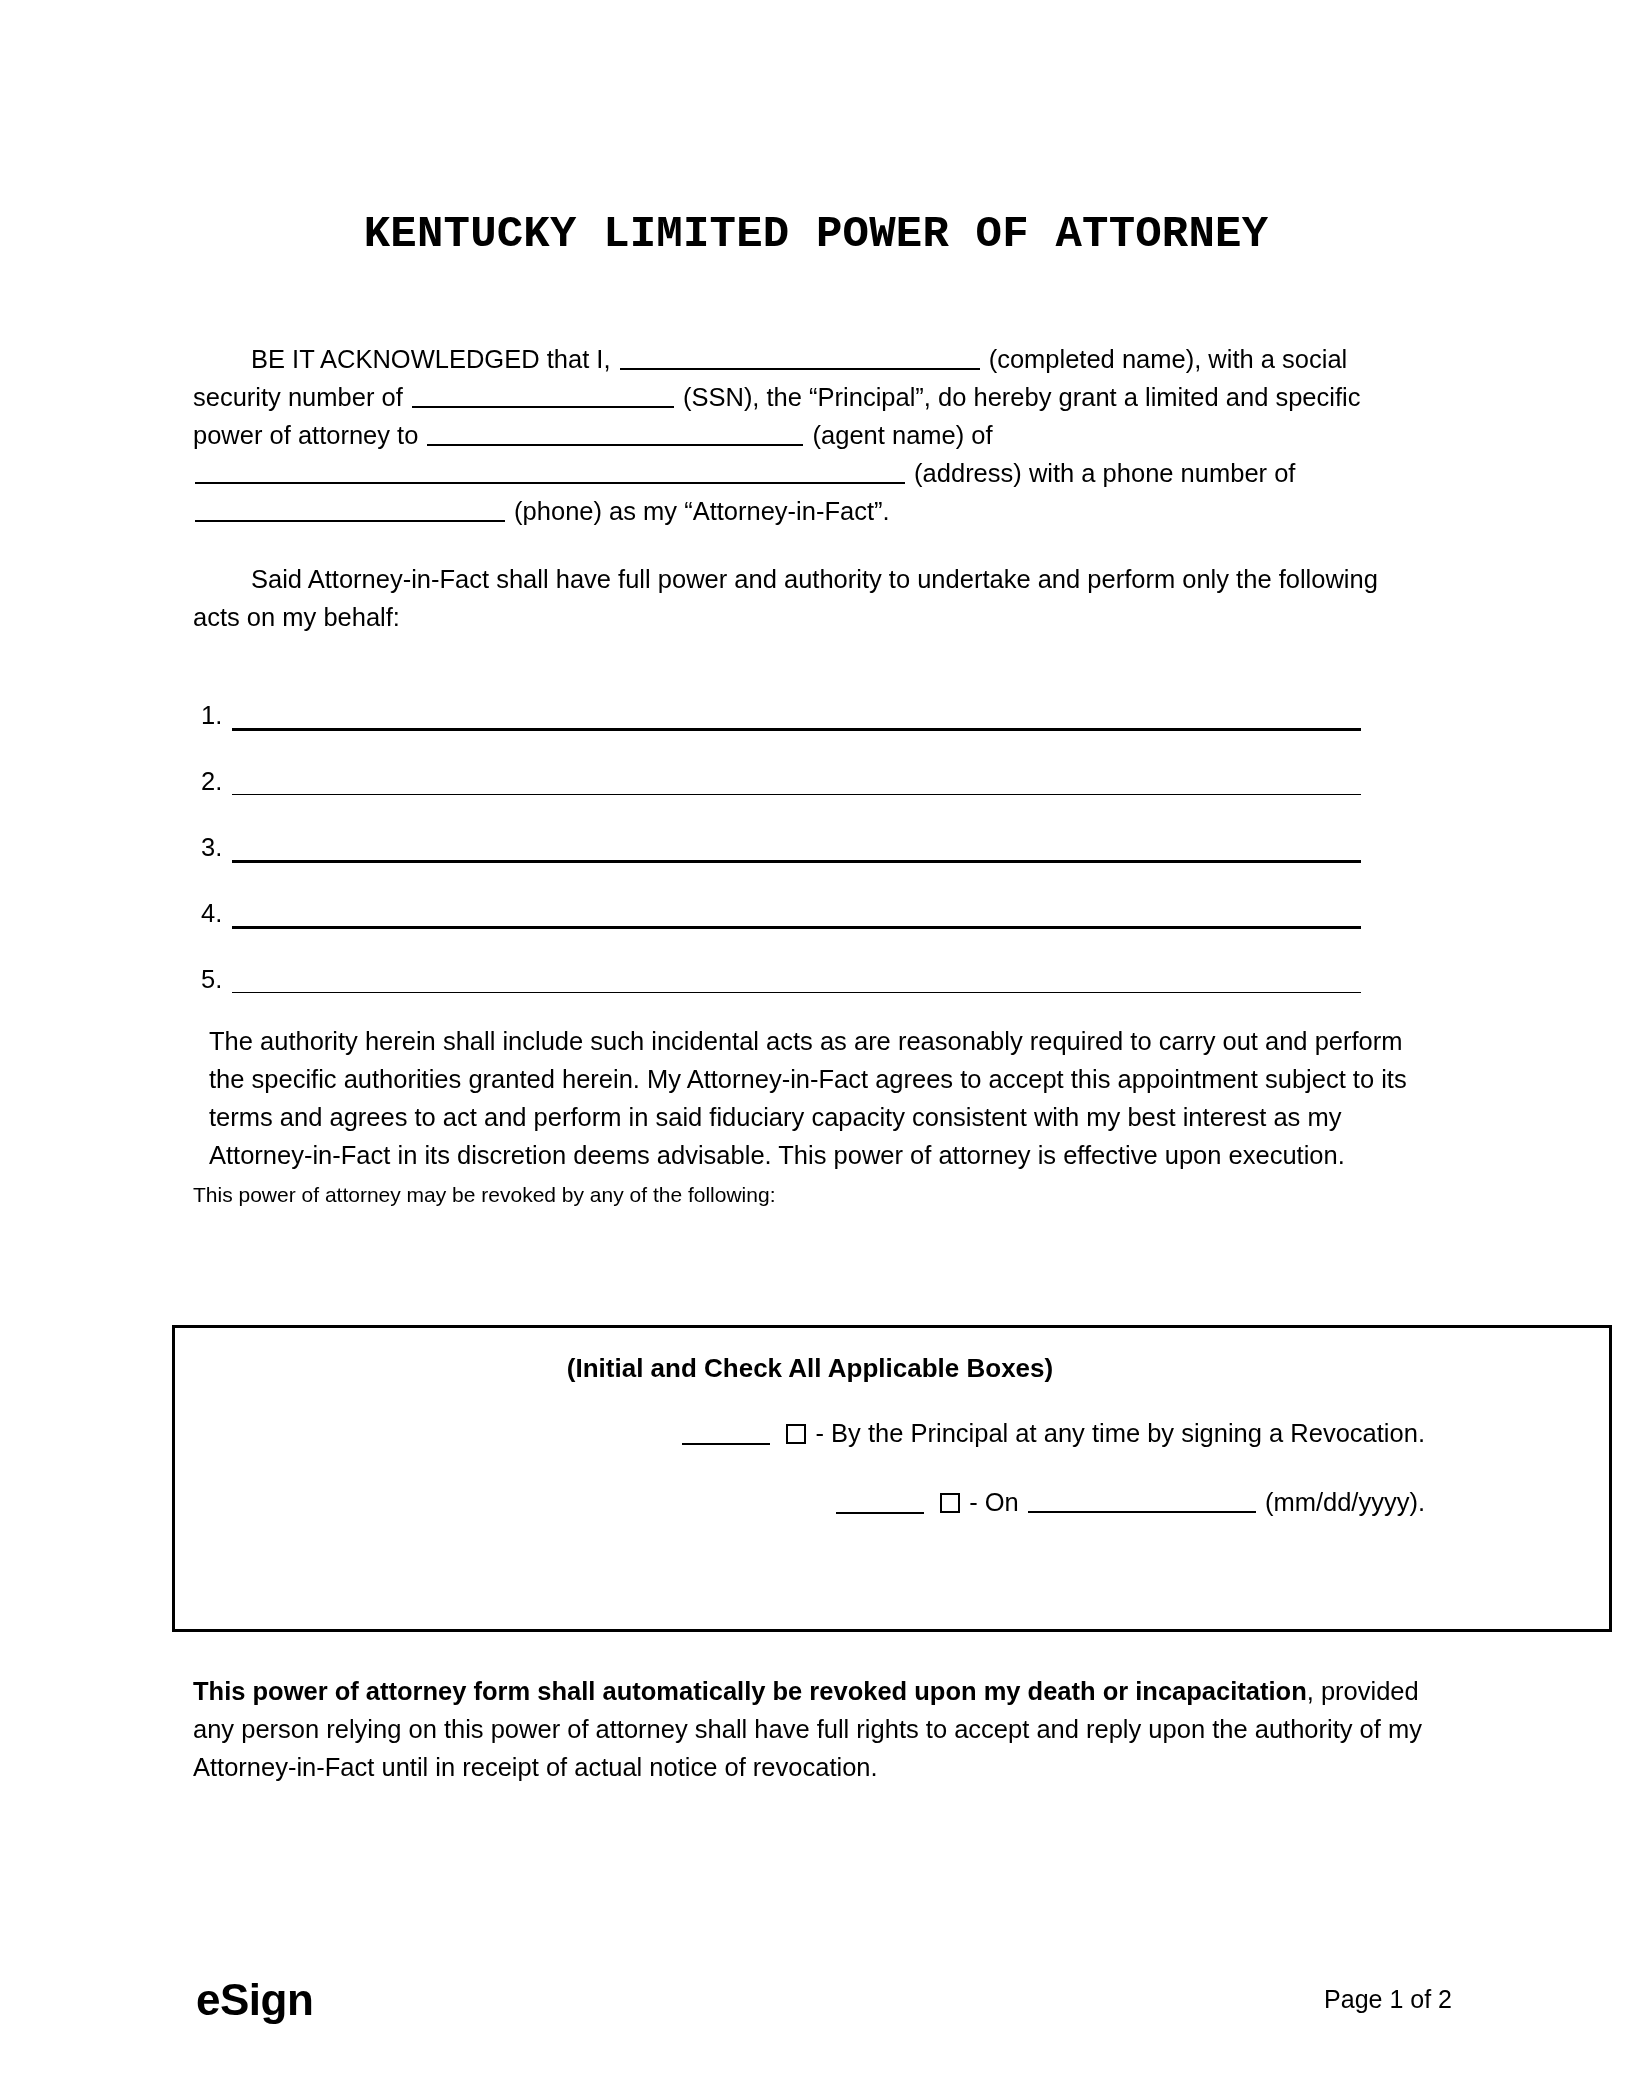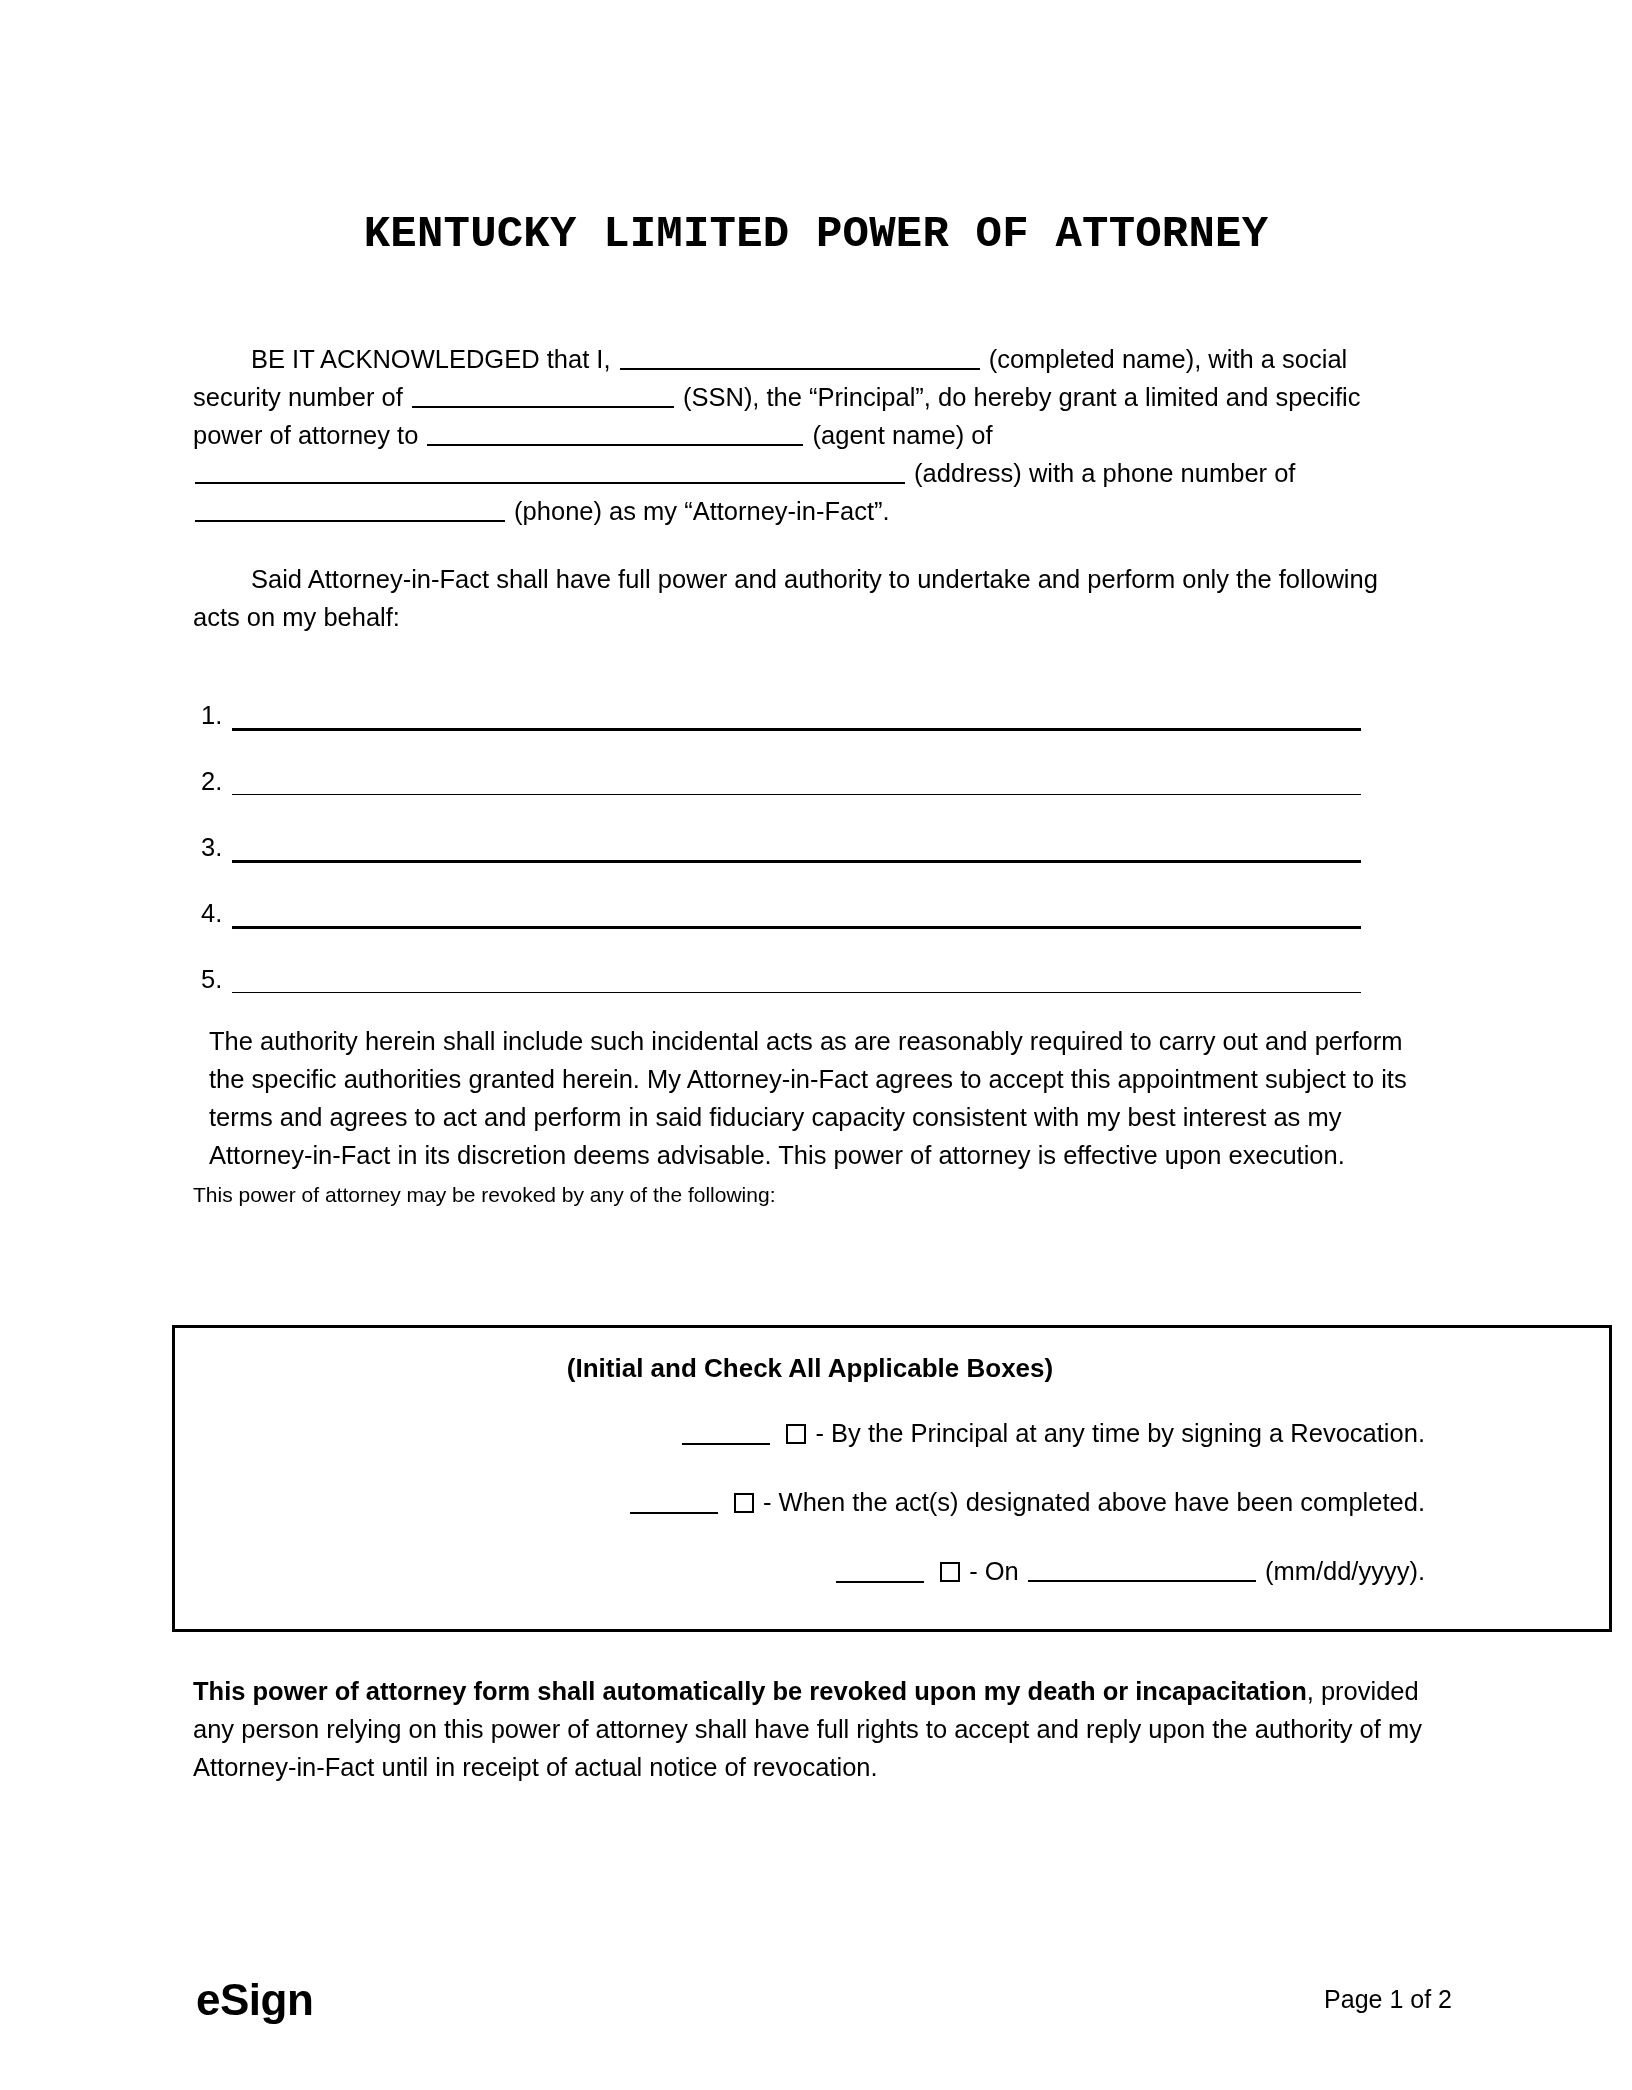--- a/index.html
+++ b/index.html
@@ -263,24 +263,20 @@
 
   <div class="box">
     <div class="box-title">(Initial and Check All Applicable Boxes)</div>
 
     <div class="chk-rows">
       <div class="chk-row">
         <span class="initial-blank"></span><span class="cbox"></span>
         <span>- By the Principal at any time by signing a Revocation.</span>
       </div>
 
-      <div class="chk-row">
-        <span class="initial-blank"></span><span class="cbox"></span>
-        <span>- When the act(s) designated above have been completed.</span>
-      </div>
 
       <div class="chk-row">
         <span class="initial-blank"></span><span class="cbox"></span>
         <span>- On</span>
         <span class="blank b-date"></span>
         <span>(mm/dd/yyyy).</span>
       </div>
     </div>
   </div>
 

